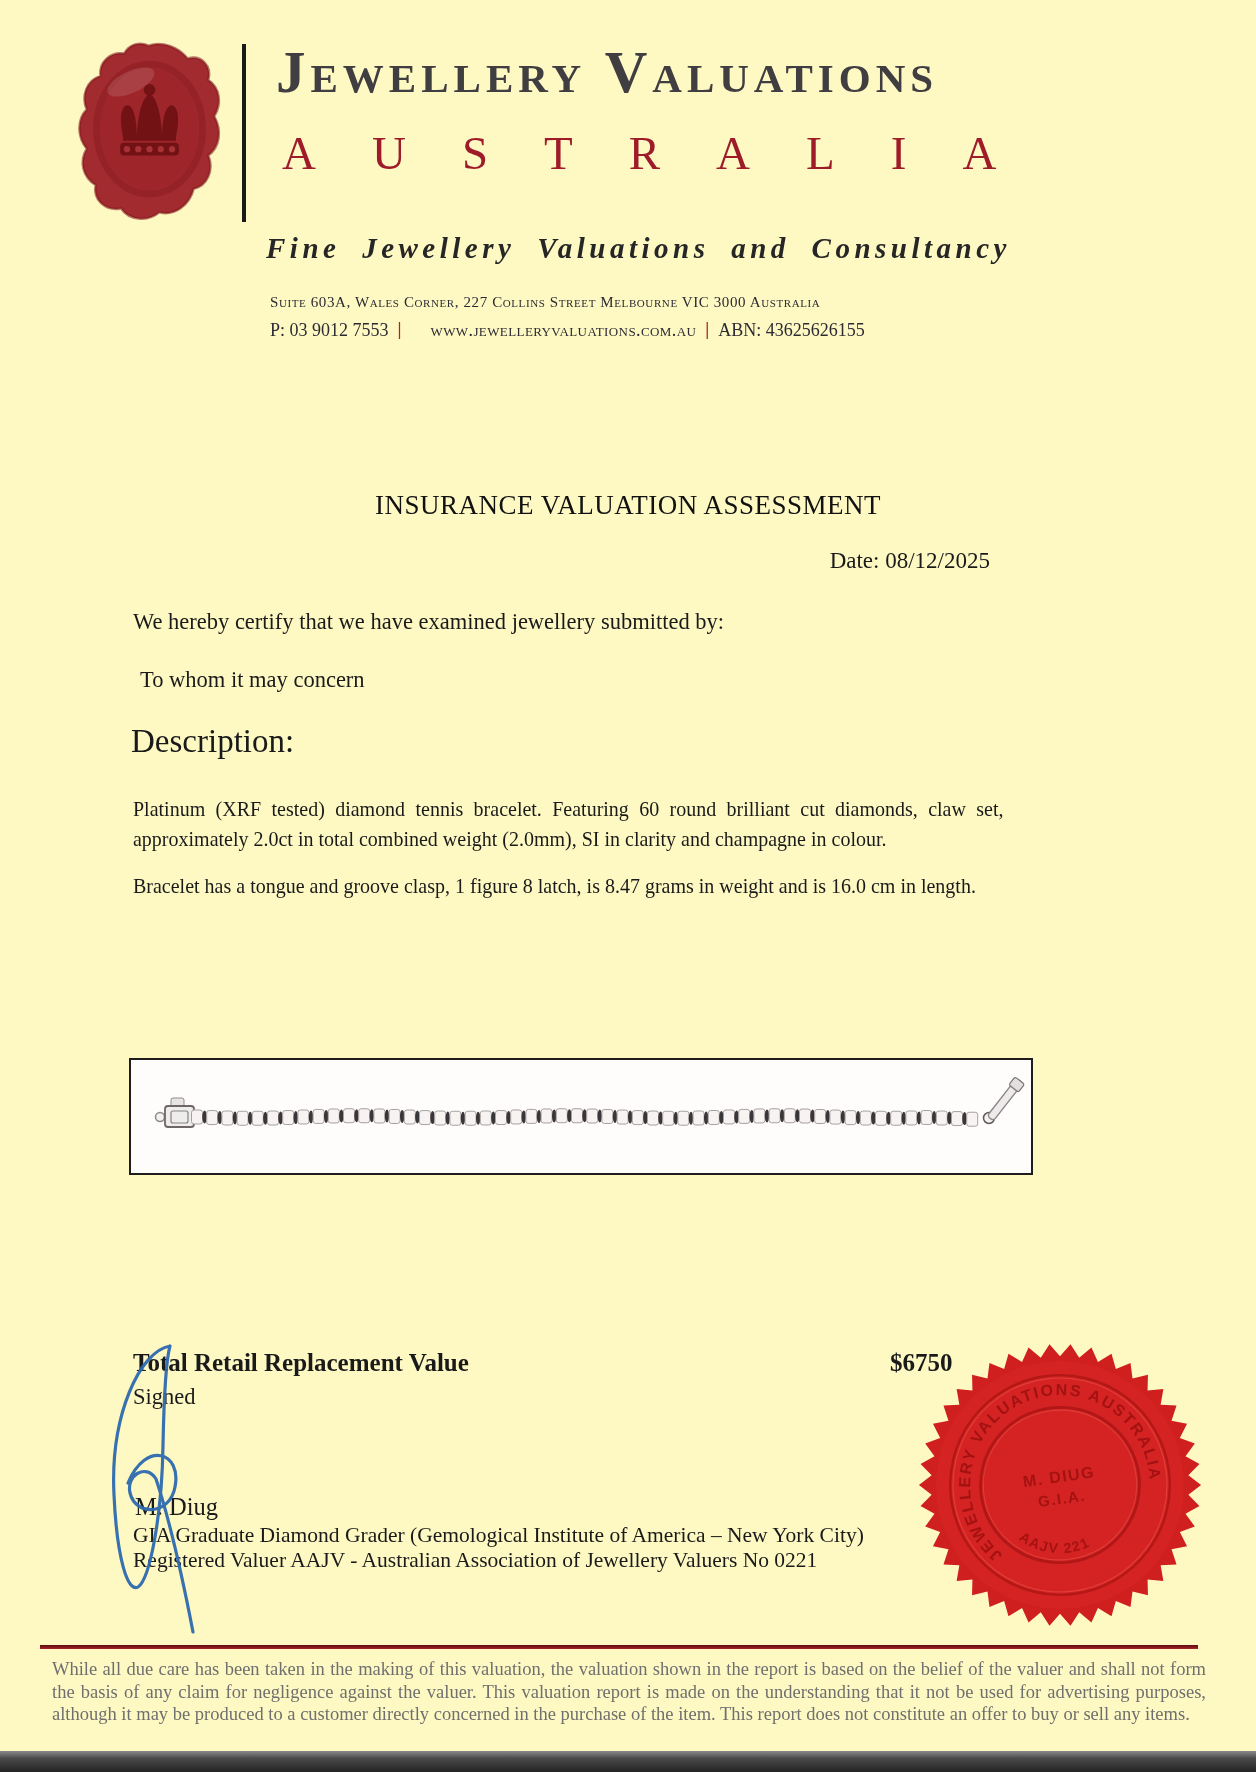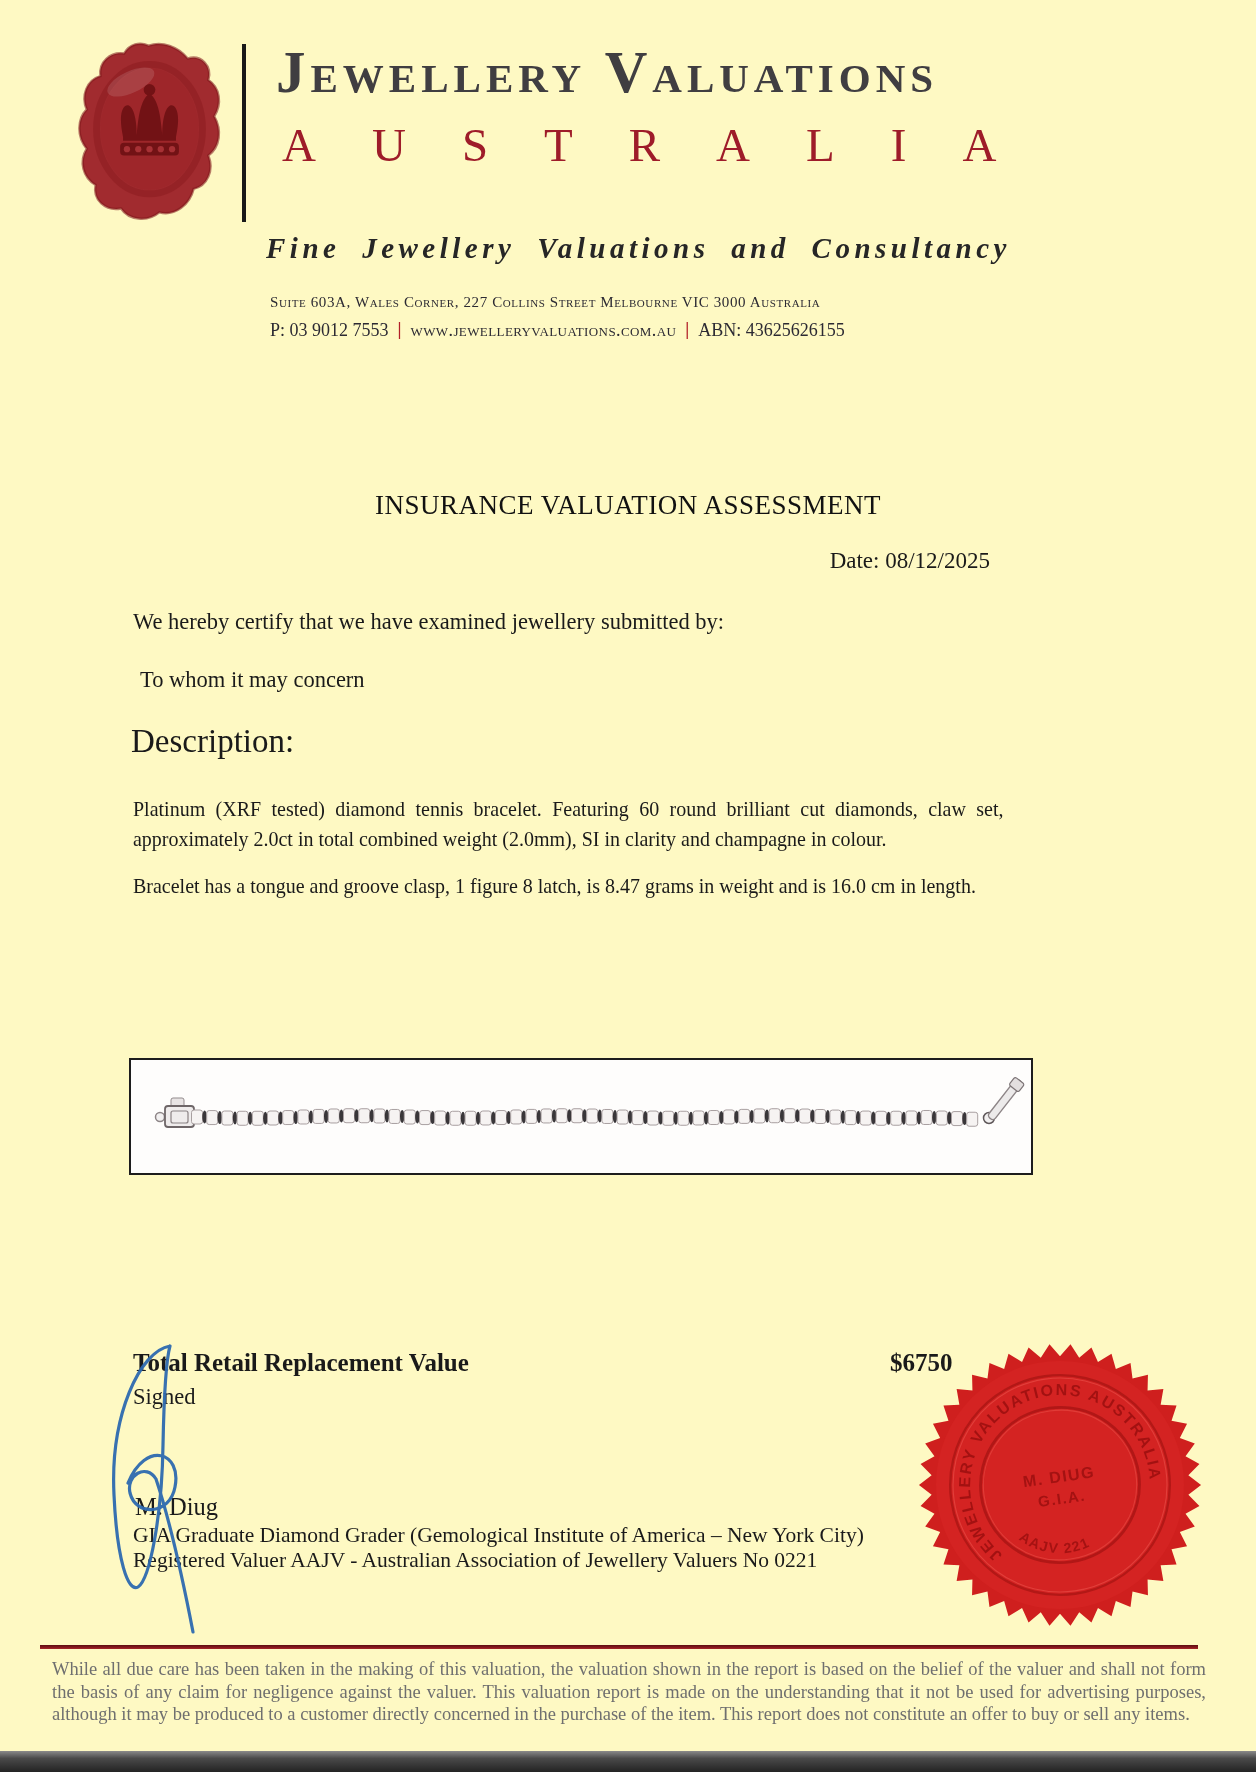--- a/index.html
+++ b/index.html
@@ -29,21 +29,21 @@
     color:#262626;white-space:nowrap;
   }
   .brand-address{
     position:absolute;left:270px;top:294px;
     font-variant:small-caps;font-size:15px;letter-spacing:.6px;color:#2c2a33;white-space:nowrap;
   }
   .brand-contact{
     position:absolute;left:270px;top:320px;
     font-size:18px;color:#2c2a33;white-space:nowrap;
   }
-  .brand-contact .site{font-variant:small-caps;letter-spacing:.4px;}
+  .brand-contact .site{font-variant:small-caps;letter-spacing:.4px;margin-left:20px;}
   .pipe{font-weight:700;margin:0 9px;position:relative;top:-1px;}
   
   .doc-title{
     position:absolute;left:0;top:490px;width:1256px;text-align:center;
     font-size:27px;letter-spacing:.5px;color:#111;
   }
   .doc-date{
     position:absolute;left:760px;top:548px;width:230px;text-align:right;
     font-size:23px;
   }
@@ -105,21 +105,21 @@
       <circle cx="77" cy="112.5" r="3.2"></circle>
         <circle cx="88.5" cy="112.5" r="3.2"></circle>
       <circle cx="100" cy="112.5" r="3.2"></circle>
     </g>
     <ellipse cx="58" cy="44" rx="26" ry="11" fill="#ffffff" opacity=".12" transform="rotate(-25 58 44)"></ellipse>
   </svg>
 
   <div class="header-rule"></div>
 
   <div class="brand-name">Jewellery Valuations</div>
-  <div class="brand-country" style="color:#9e1c29;">AUSTRALIA</div>
+  <div class="brand-country" style="color:#9e1c29;margin-top:8px;">AUSTRALIA</div>
   <div class="brand-tagline">Fine Jewellery Valuations and Consultancy</div>
   <div class="brand-address">Suite 603A, Wales Corner, 227 Collins Street Melbourne VIC 3000 Australia</div>
 
   <div class="brand-contact">
     <span>P: 03 9012 7553</span><span class="pipe" style="color:#b22028;">|</span><span class="site">www.jewelleryvaluations.com.au</span><span class="pipe" style="color:#b22028;">|</span><span>ABN: 43625626155</span>
   </div>
 
   <div class="doc-title">INSURANCE VALUATION ASSESSMENT</div>
   <div class="doc-date">Date: 08/12/2025</div>
   <div class="certify-line">We hereby certify that we have examined jewellery submitted by:</div>

